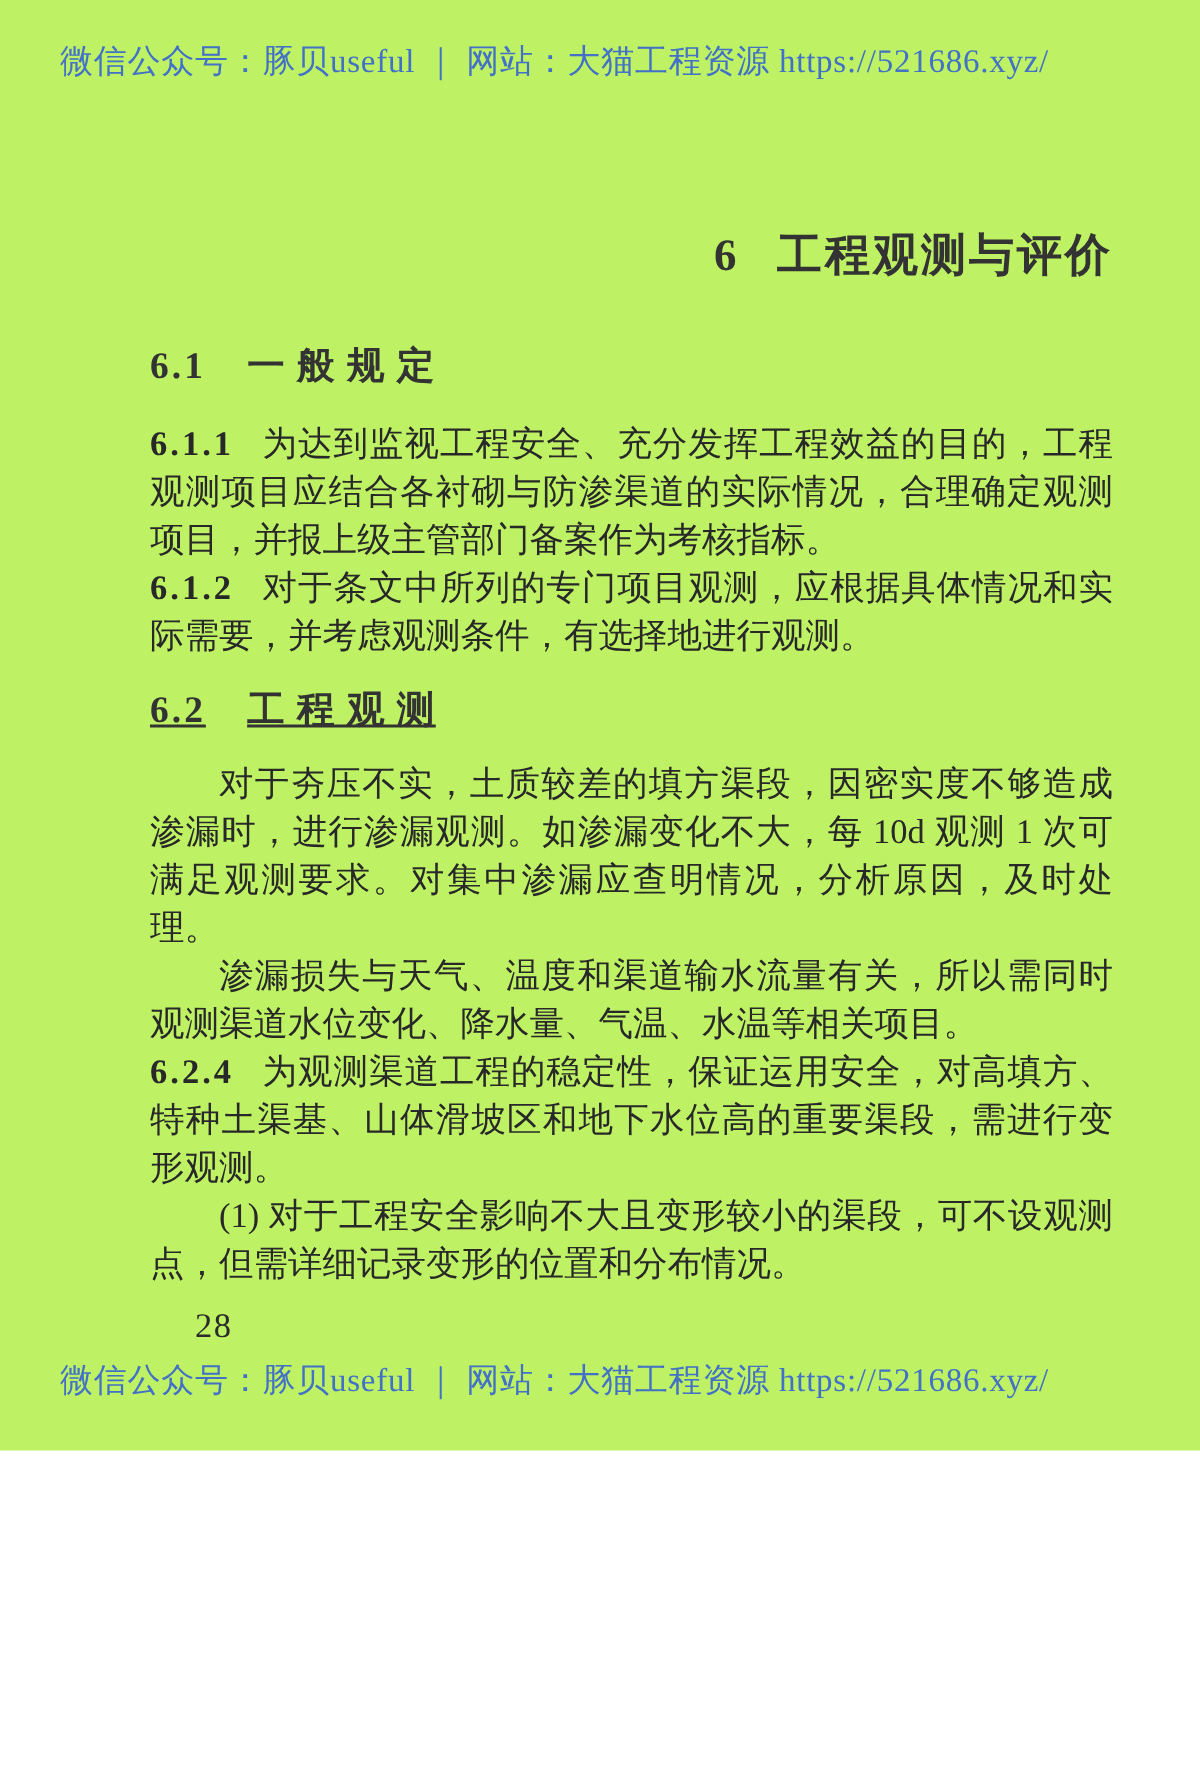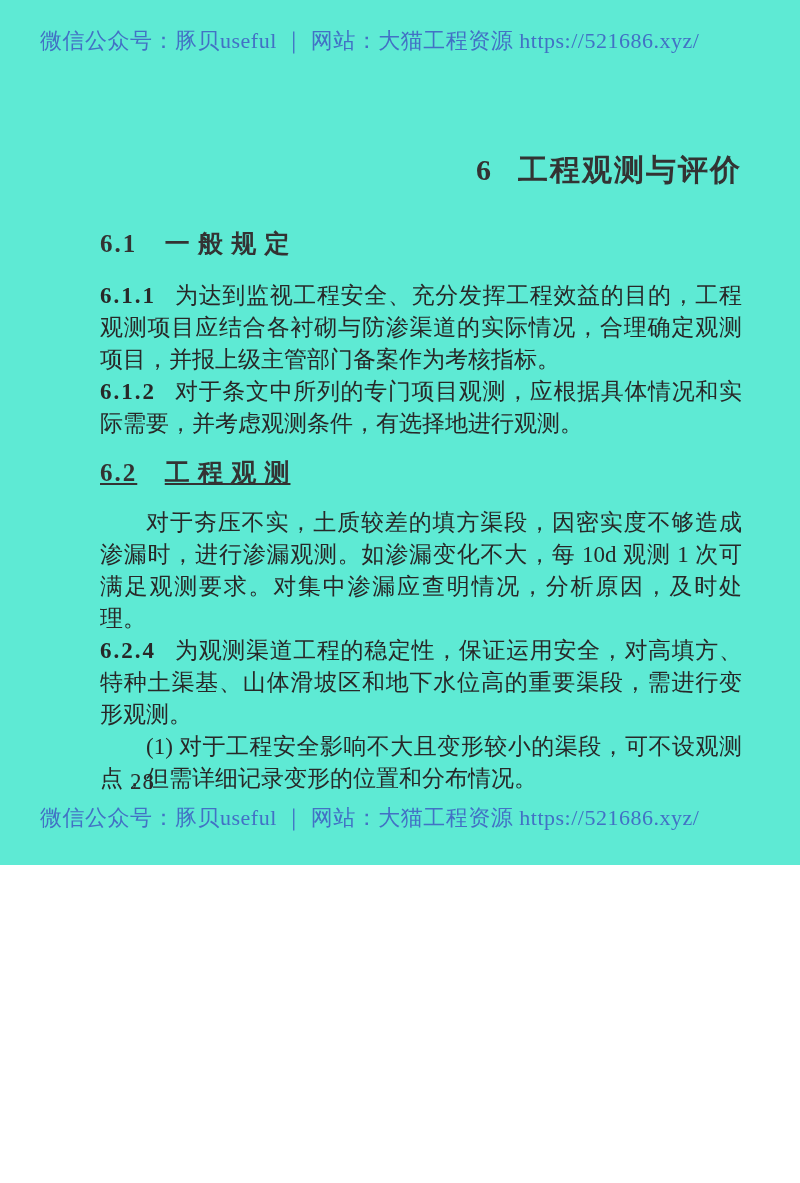--- a/index.html
+++ b/index.html
@@ -4,23 +4,23 @@
 <style>
   * { box-sizing: border-box; }
   html, body { margin: 0; padding: 0; }
   body {
     background: #ffffff;
     font-family: "Liberation Serif", "DejaVu Serif", serif;
   }
   .page {
     position: relative;
     width: 800px;
-    height: 865px;
+    height: 967px;
     margin: 0 auto;
-    background: #5eead4;
+    background: #bef264;
     overflow: hidden;
     color: #2b2b2b;
     padding-left: 28px;
   }
   
   .watermark {
     position: absolute;
     left: 40px;
     width: 724px;
     font-size: 22px;
@@ -107,20 +107,23 @@
       <span class="pnum">6.1.2</span><span>对于条文中所列的专门项目观测，应根据具体情况和实际需要，并考虑观测条件，有选择地进行观测。</span>
     </p>
 
     <h2 class="section-heading second">
       <span class="num">6.2</span><span>工 程 观 测</span>
     </h2>
 
     <p class="body-para indent">
       <span>对于夯压不实，土质较差的填方渠段，因密实度不够造成渗漏时，进行渗漏观测。如渗漏变化不大，每 10d 观测 1 次可满足观测要求。对集中渗漏应查明情况，分析原因，及时处理。</span>
     </p>
+    <p class="body-para indent">
+      <span>渗漏损失与天气、温度和渠道输水流量有关，所以需同时观测渠道水位变化、降水量、气温、水温等相关项目。</span>
+    </p>
     <p class="body-para">
       <span class="pnum">6.2.4</span><span>为观测渠道工程的稳定性，保证运用安全，对高填方、特种土渠基、山体滑坡区和地下水位高的重要渠段，需进行变形观测。</span>
     </p>
     <p class="body-para indent">
       <span>(1) 对于工程安全影响不大且变形较小的渠段，可不设观测点，但需详细记录变形的位置和分布情况。</span>
     </p>
 
   </div>
 
   <div class="page-number">28</div>

